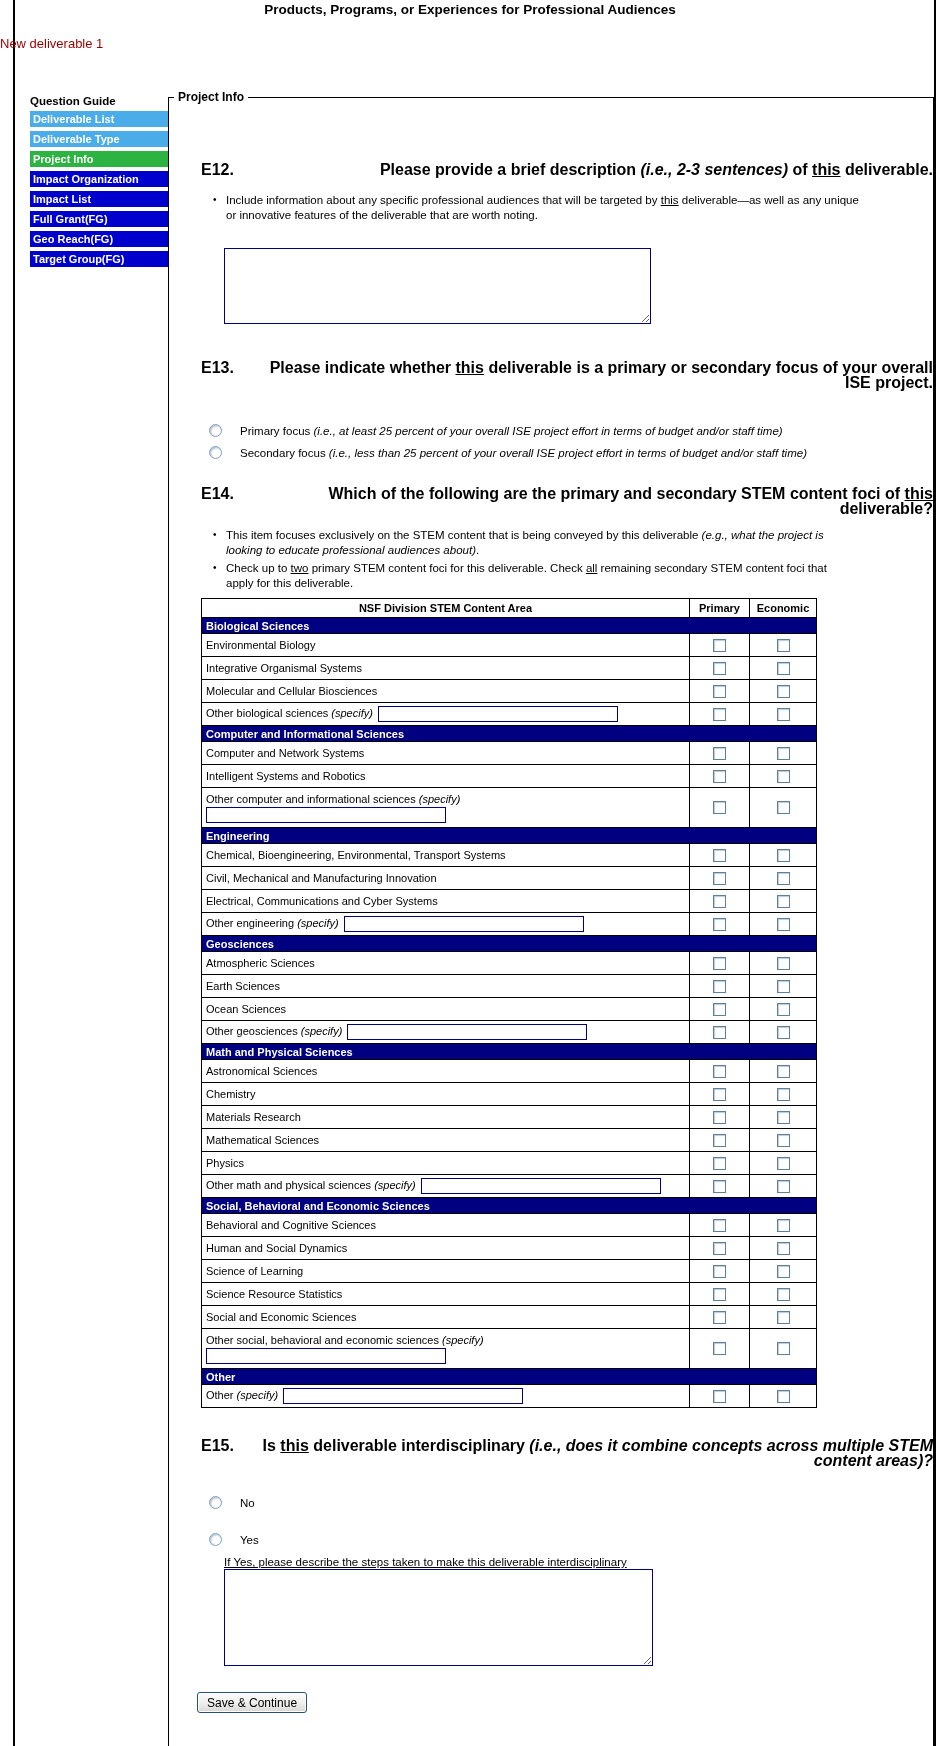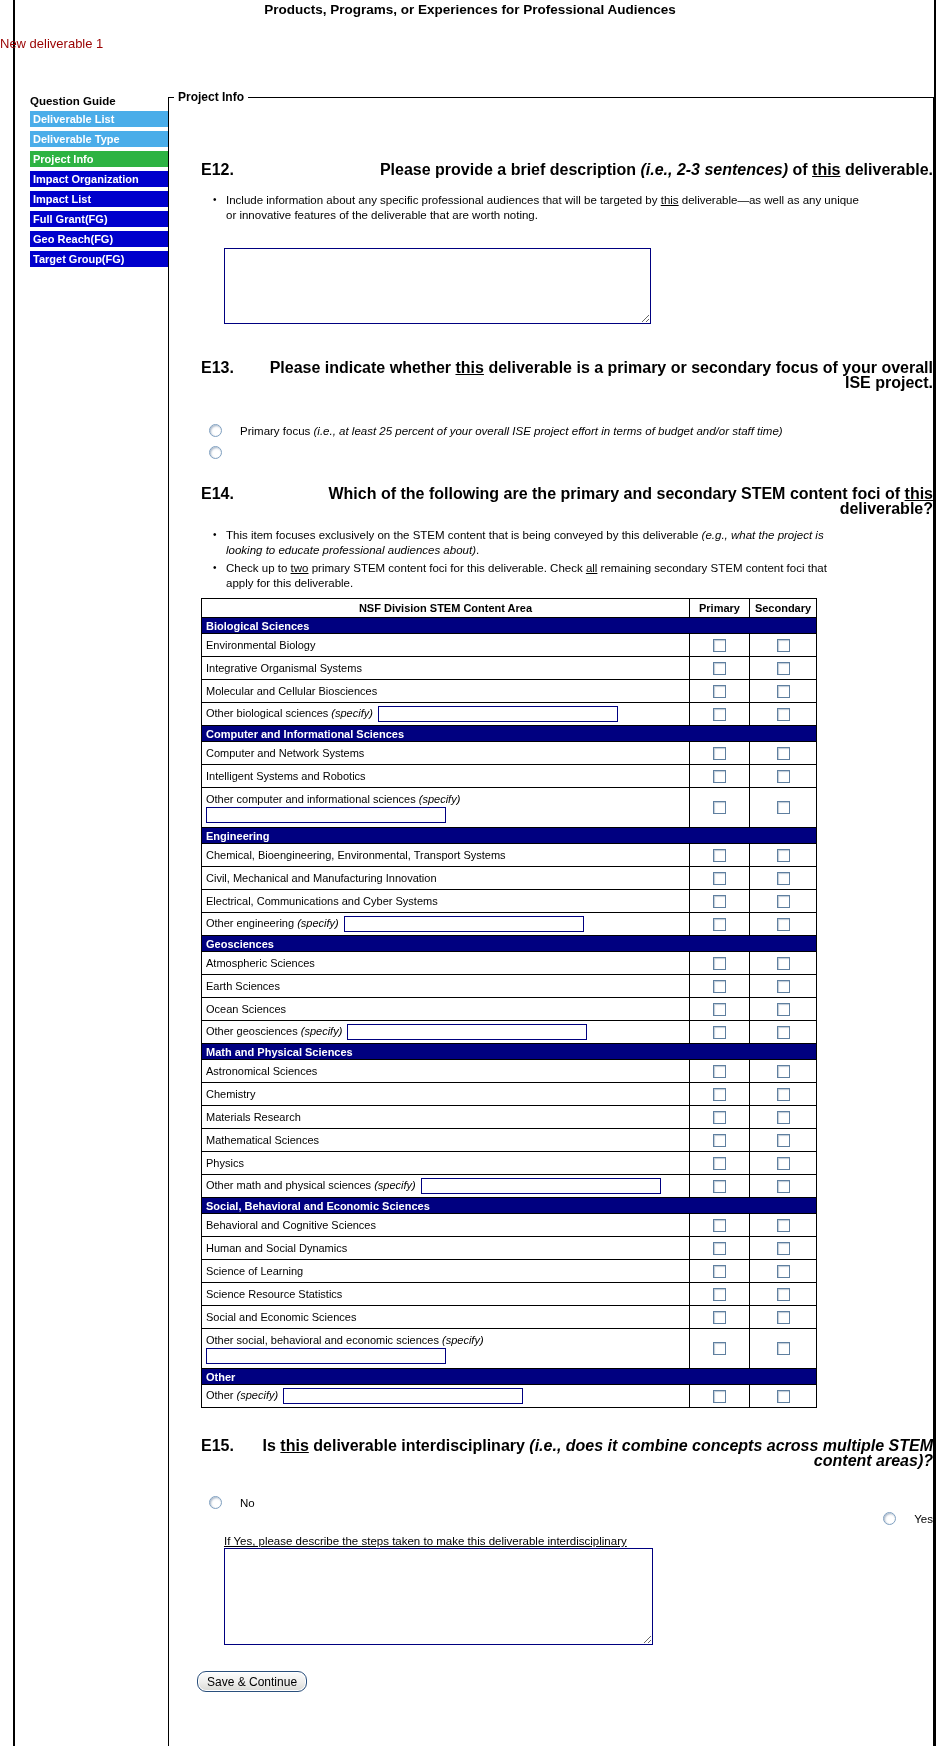--- a/index.html
+++ b/index.html
@@ -48,21 +48,21 @@
   .ta { display:block; margin-left:55px; border:1px solid var(--navy,#000080);
     background:#fff; resize:both; font-family:"Liberation Sans",sans-serif; font-size:11px; }
   .ta1 { margin-top:26px; width:427px; height:76px; }
   .ta2 { margin-top:1px;  width:429px; height:97px; }
 
   .option { margin-left:40px; display:flex; align-items:center; gap:18px;
     font-size:11.5px; white-space:nowrap; }
   .opt13a { margin-top:34px; }
   .opt13b { margin-top:9px;  }
   .opt15a { margin-top:28px; }
-  .opt15b { margin-top:3px;justify-content:flex-end;  }
+  .opt15b { margin-top:24px;  }
   input[type=radio] { appearance:none; -webkit-appearance:none; width:13px; height:13px;
     border:1px solid #7fa0c0; border-radius:50%; background:#fff; flex:none;
     box-shadow: inset 1px 1px 2px rgba(60,90,130,.45); cursor:pointer; }
   input[type=checkbox] { appearance:none; -webkit-appearance:none; width:13px; height:13px;
     border:1px solid #5f7f9f; background:#fff; vertical-align:middle;
     box-shadow: inset 1px 1px 1px rgba(90,120,150,.4); cursor:pointer; }
 
   #stem-table { margin:8px 0 0 32px; border-collapse:collapse; width:615px;
     table-layout:fixed; font-size:11px; }
   #stem-table th, #stem-table td { border:1px solid #000; }
@@ -74,21 +74,21 @@
   td.cb-cell { text-align:center; vertical-align:middle; }
   .specify-input { width:240px; height:16px; border:1px solid var(--navy,#000080);
     margin-left:5px; vertical-align:middle; font-size:11px; padding:0 2px; }
   .specify-input.block { display:block; margin:2px 0 0 0; }
   td.label-cell i { font-style:italic; }
 
   .ifyes { margin:10px 0 0 55px; font-size:11.5px; text-decoration:underline; }
 
   .btnrow { margin:26px 0 0 28px; }
   .save-btn { font-family:"Liberation Sans",sans-serif; font-size:12px; height:21px;
-    padding:1px 9px; border:1px solid #2a4f7c; border-radius:9px; color:#000;
+    padding:1px 9px; border:1px solid #2a4f7c; border-radius:3px; color:#000;
     background:linear-gradient(#fdfdfd,#eeeeec 55%,#d9d9d4); cursor:pointer;
     box-shadow: inset 0 0 0 1px #fff; }
 </style>
 </head>
 <body>
 
 <div class="frame"></div>
 
 <div class="title">Products, Programs, or Experiences for Professional Audiences</div>
 <div class="subtitle">New deliverable 1</div>
@@ -123,20 +123,21 @@
   <div class="q q13">
     <span class="qnum">E13.</span>
     <span><span>Please indicate whether </span><u>this</u><span> deliverable is a primary or secondary focus of your overall ISE project.</span></span>
   </div>
   <div class="option opt13a">
     <input type="radio" name="e13" style="">
     <span><span>Primary focus </span><i>(i.e., at least 25 percent of your overall ISE project effort in terms of budget and/or staff time)</i></span>
   </div>
   <div class="option opt13b">
     <input type="radio" name="e13" style="">
+    <span><span>Secondary focus </span><i>(i.e., less than 25 percent of your overall ISE project effort in terms of budget and/or staff time)</i></span>
   </div>
 
   <div class="q q14">
     <span class="qnum">E14.</span>
     <span><span>Which of the following are the primary and secondary STEM content foci of </span><u>this</u><span> deliverable?</span></span>
   </div>
   <div class="bullet b14a">
     <span class="bdot">•</span>
     <span class="btext"><span>This item focuses exclusively on the STEM content that is being conveyed by this deliverable </span><i>(e.g., what the project is looking to educate professional audiences about)</i><span>.</span></span>
   </div>
@@ -148,21 +149,21 @@
   <table id="stem-table">
     <colgroup>
         <col style="width:488px">
         <col style="width:60px">
         <col style="width:67px">
       </colgroup>
     <thead>
       <tr>
         <th>NSF Division STEM Content Area</th>
         <th>Primary</th>
-        <th>Secondary</th>
+        <th>Economic</th>
       </tr>
     </thead>
     <tbody id="stem-body">
         <tr class="section-row">
           <td colspan="3">Biological Sciences</td>
         </tr>
         <tr>
           <td class="label-cell"><span>Environmental Biology</span></td>
           <td class="cb-cell"><input type="checkbox" style=""></td>
           <td class="cb-cell"><input type="checkbox" style=""></td>

